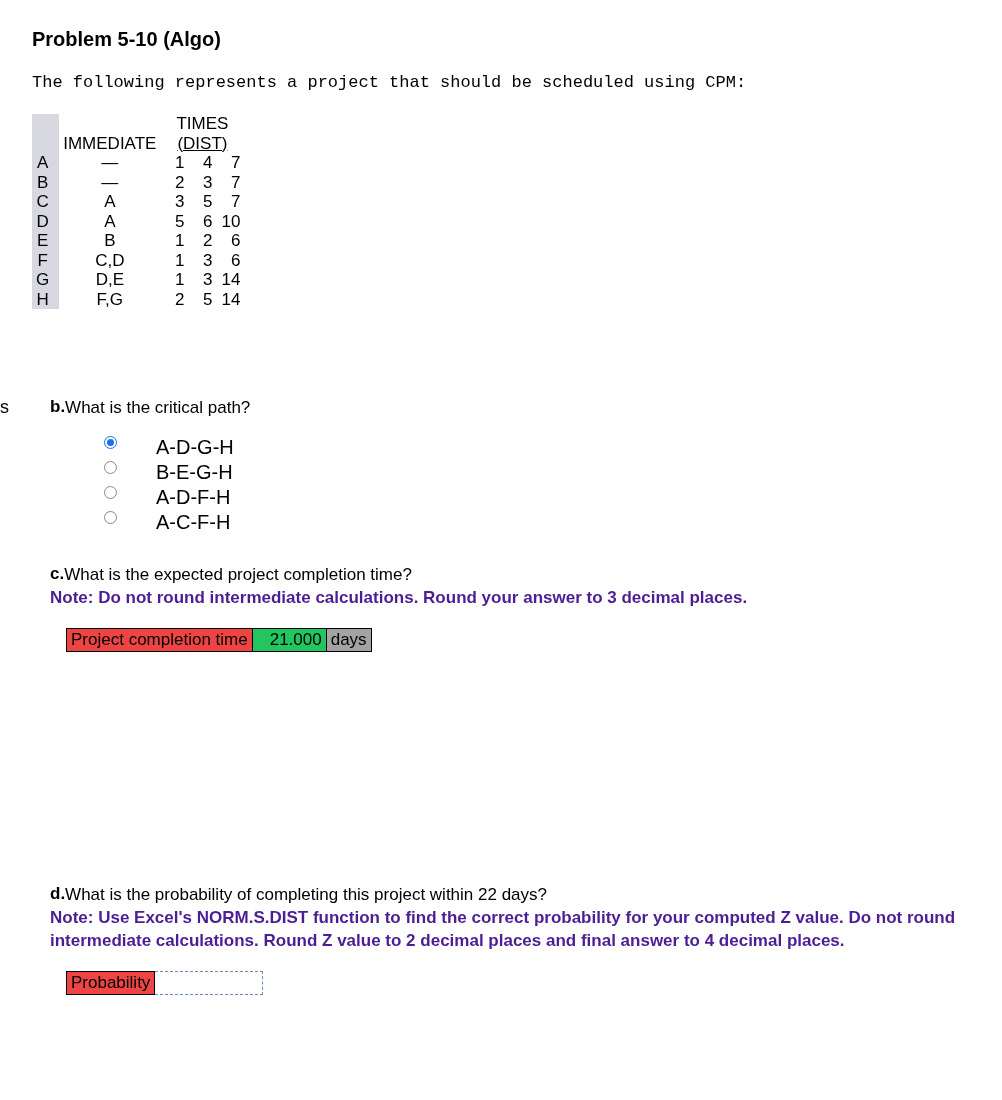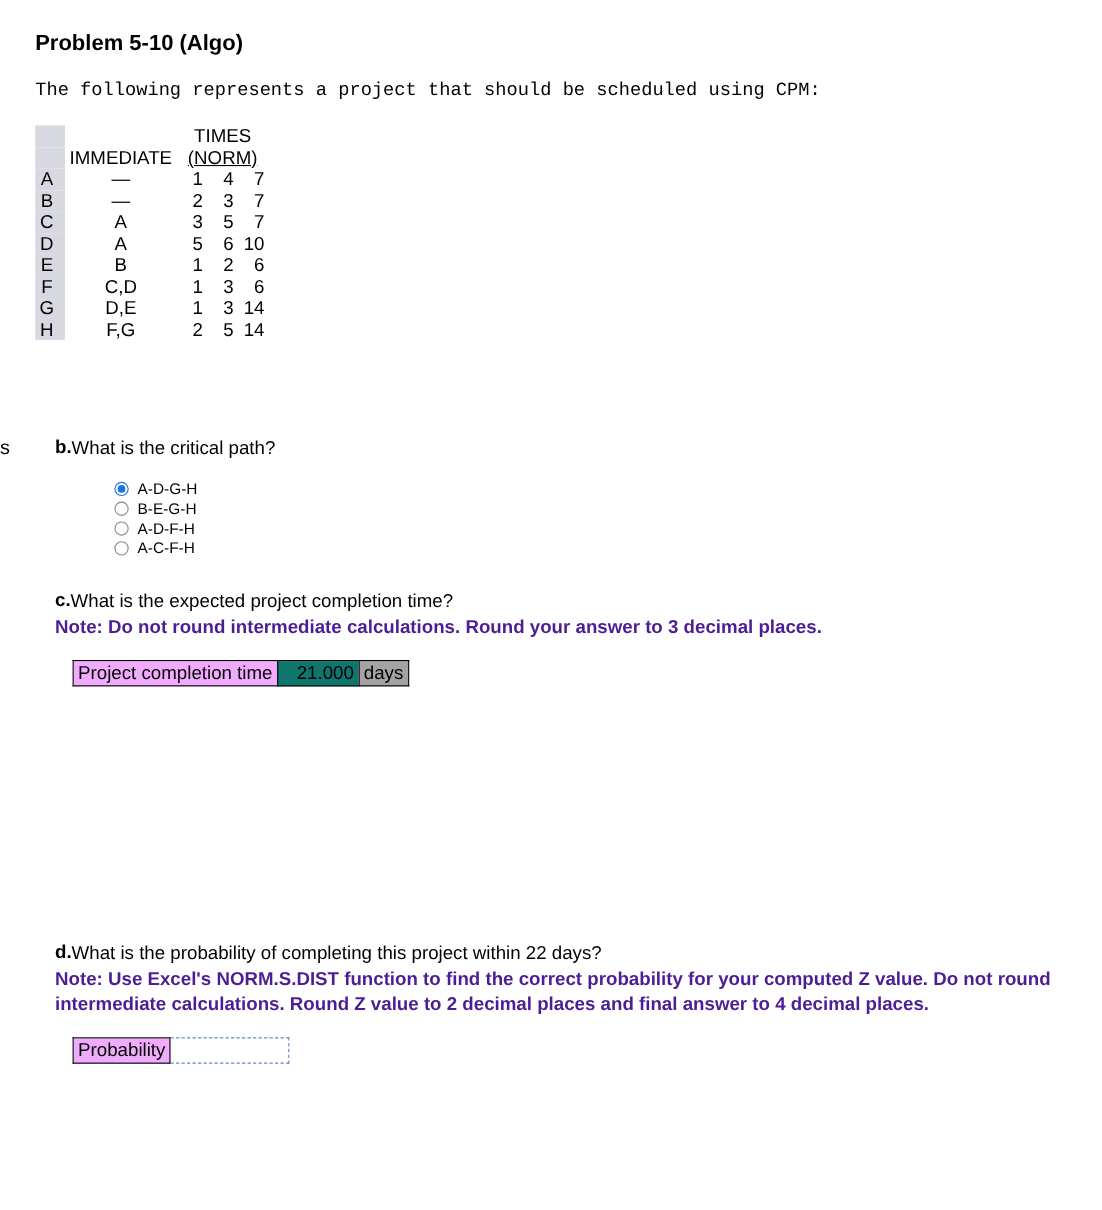--- a/index.html
+++ b/index.html
@@ -48,23 +48,23 @@
     .s-mark {
       position: absolute;
       left: -32px;
       top: 0;
       font-size: 18px;
     }
 
     .options { margin: 16px 0 30px 54px; }
     .option-row {
       display: flex;
-      align-items: center;
       margin: 2px 0;
-      font-size: 14px;
+      font-size: 20px;
+      gap: 31px;
     }
     .radio-outer {
       width: 13px; height: 13px;
       border: 1px solid #888;
       border-radius: 50%;
       display: inline-flex;
       align-items: center; justify-content: center;
       margin-right: 8px;
       flex-shrink: 0;
     }
@@ -81,24 +81,24 @@
       border-collapse: collapse;
       margin: 18px 0 0 16px;
       font-size: 17px;
     }
     .answer-table td {
       border: 1px solid #000;
       padding: 1px 4px;
       vertical-align: middle;
     }
     .answer-table td.label-cell {
-      background: #f0abfc;
+      background: #ef4444;
     }
     .answer-table td.value-cell {
-      background: #0f766e;
+      background: #22c55e;
       text-align: right;
       min-width: 74px;
     }
     .answer-table td.unit-cell {
       background: #a3a3a3;
       margin-left: 44px;
     }
     .answer-table td.empty-value {
       background: #fff;
       border: 1px dashed #6a8ab8;
@@ -120,21 +120,21 @@
   <table class="data-table">
     <tbody>
         <tr>
       <td class="hdr"></td>
       <td></td>
       <td class="times-th" colspan="3">TIMES</td>
     </tr>
     <tr>
       <td class="hdr"></td>
       <td style="text-align:right">IMMEDIATE</td>
-      <td class="times-th hdr-underline" colspan="3">(NORM)</td>
+      <td class="times-th hdr-underline" colspan="3">(DIST)</td>
     </tr>
     </tbody>
       <tbody id="data-rows">
         <tr>
           <td class="row-label">A</td>
           <td class="pred">—</td>
           <td class="num">1</td>
           <td class="num">4</td>
           <td class="num">7</td>
         </tr>

